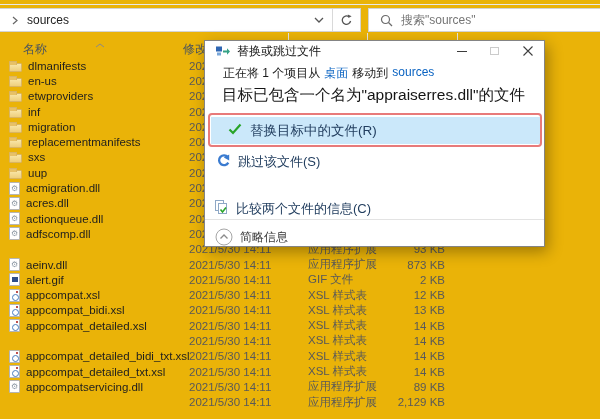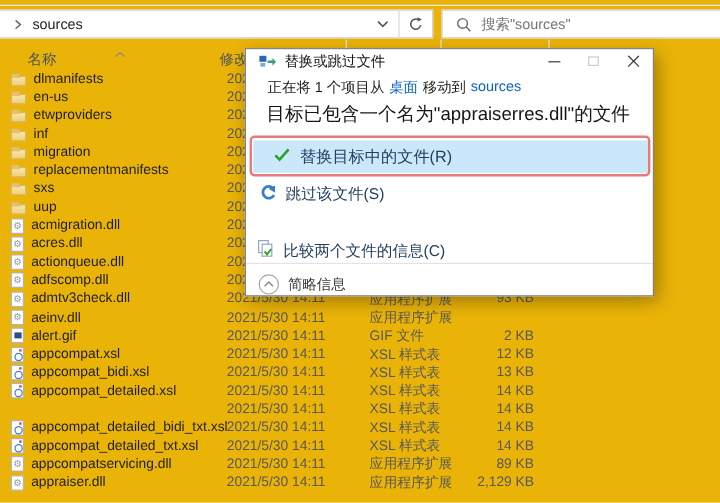--- a/index.html
+++ b/index.html
@@ -245,36 +245,33 @@
         <span class="cell-name">
           <span class="ficon gi-dll"></span>
           <span>adfscomp.dll</span>
         </span>
         <span class="cell-date">2021/5/30 14:11</span>
         <span class="cell-type"></span>
         <span class="cell-size"></span>
       </div>
 
       <div class="frow">
-        <span class="cell-name">
-          <span class="ficon gi-dll"></span>
-          <span>admtv3check.dll</span>
-        </span>
         <span class="cell-date">2021/5/30 14:11</span>
         <span class="cell-type">应用程序扩展</span>
         <span class="cell-size">93 KB</span>
       </div>
 
       <div class="frow">
         <span class="cell-name">
           <span class="ficon gi-dll"></span>
           <span>aeinv.dll</span>
         </span>
         <span class="cell-date">2021/5/30 14:11</span>
         <span class="cell-type">应用程序扩展</span>
+        <span class="cell-size">873 KB</span>
       </div>
 
       <div class="frow">
         <span class="cell-name">
           <span class="ficon gi-gif"></span>
           <span>alert.gif</span>
         </span>
         <span class="cell-date">2021/5/30 14:11</span>
         <span class="cell-type">GIF 文件</span>
         <span class="cell-size">2 KB</span>
@@ -340,24 +337,20 @@
         <span class="cell-name">
           <span class="ficon gi-dll"></span>
           <span>appcompatservicing.dll</span>
         </span>
         <span class="cell-date">2021/5/30 14:11</span>
         <span class="cell-type">应用程序扩展</span>
         <span class="cell-size">89 KB</span>
       </div>
 
       <div class="frow">
-        <span class="cell-name">
-          <span class="ficon gi-dll"></span>
-          <span>appraiser.dll</span>
-        </span>
         <span class="cell-date">2021/5/30 14:11</span>
         <span class="cell-type">应用程序扩展</span>
         <span class="cell-size">2,129 KB</span>
       </div>
     </div>
 
   <div class="dialog">
     <div class="dlg-titlebar">
       <span class="dlg-icon">
         <svg width="14" height="12">

